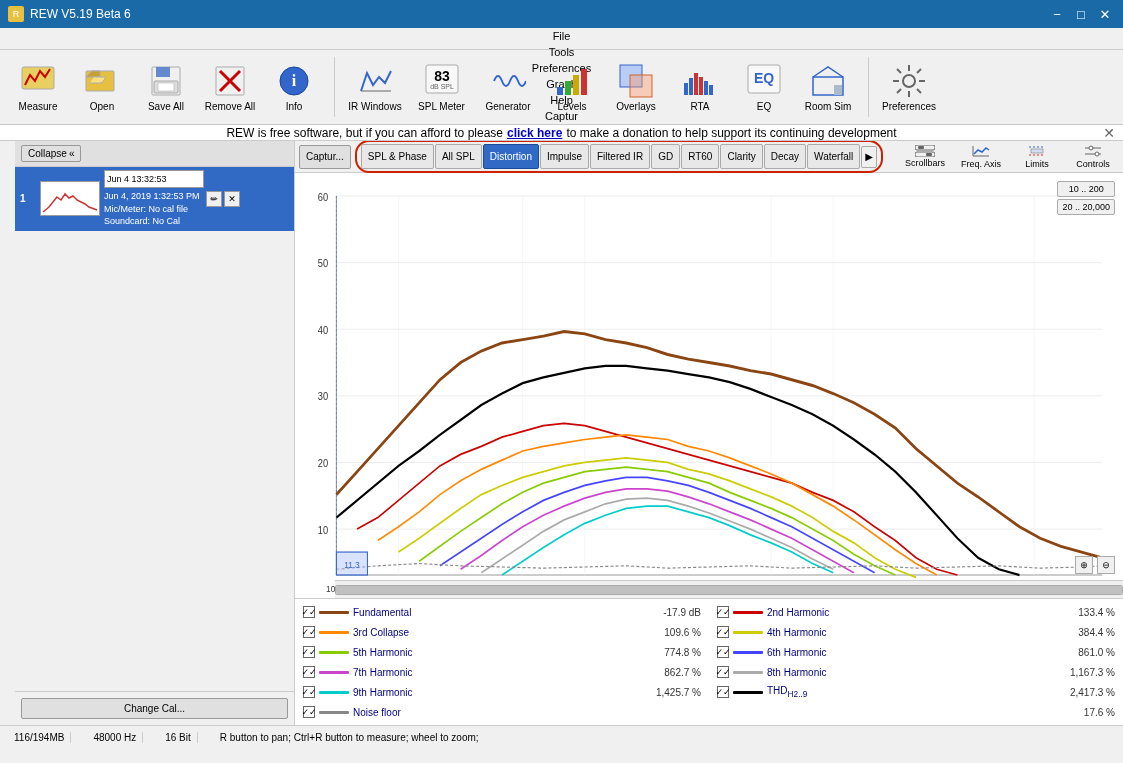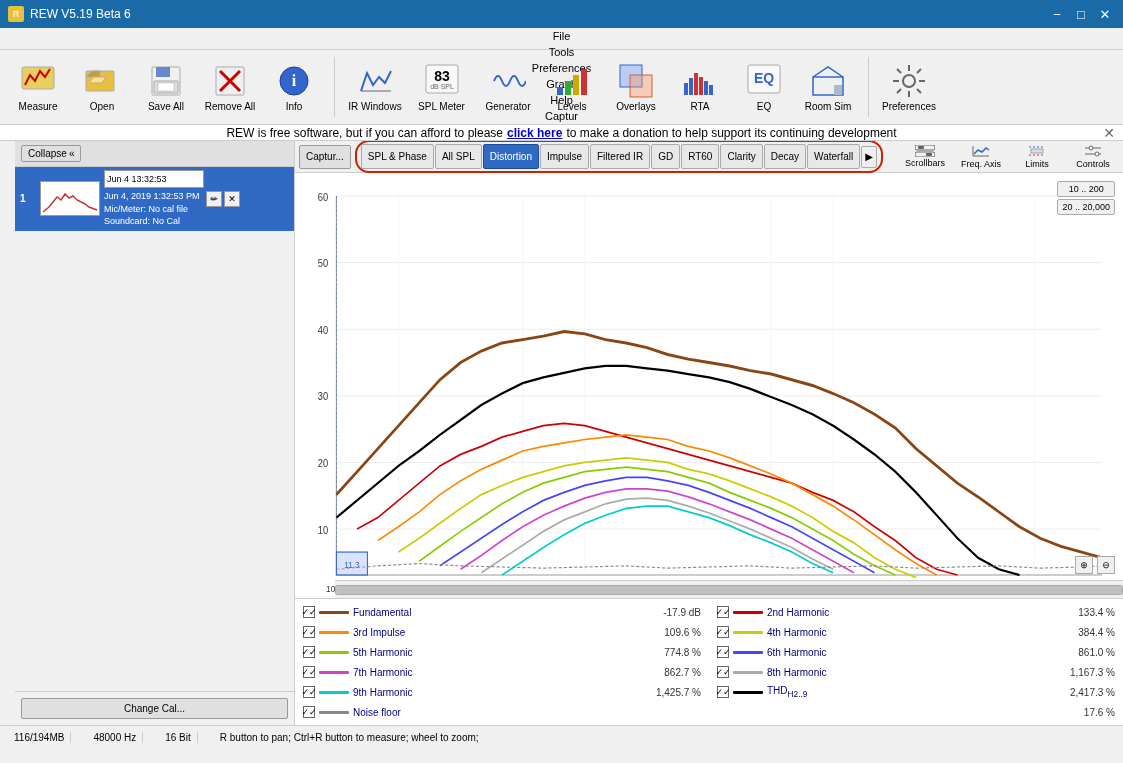--- a/index.html
+++ b/index.html
@@ -641,21 +641,21 @@
       <div class="legend-row">
         <div class="legend-cb checked">✓</div>
         <div class="legend-line" style="background:#cc0000;"></div>
         <span class="legend-name">2nd Harmonic</span>
         <span class="legend-value">133.4 %</span>
       </div>
 
       <div class="legend-row">
         <div class="legend-cb checked">✓</div>
         <div class="legend-line" style="background:#ff8800;"></div>
-        <span class="legend-name">3rd Impulse</span>
+        <span class="legend-name">3rd Collapse</span>
         <span class="legend-value">109.6 %</span>
       </div>
       <div class="legend-row">
         <div class="legend-cb checked">✓</div>
         <div class="legend-line" style="background:#cccc00;"></div>
         <span class="legend-name">4th Harmonic</span>
         <span class="legend-value">384.4 %</span>
       </div>
 
       <div class="legend-row">

